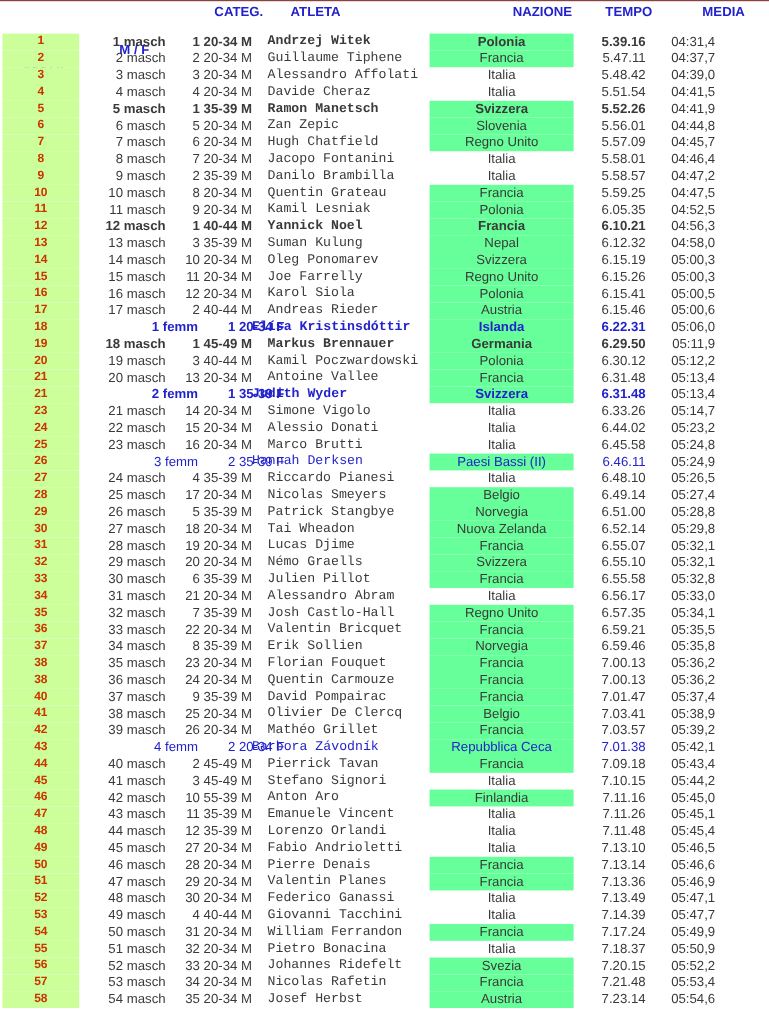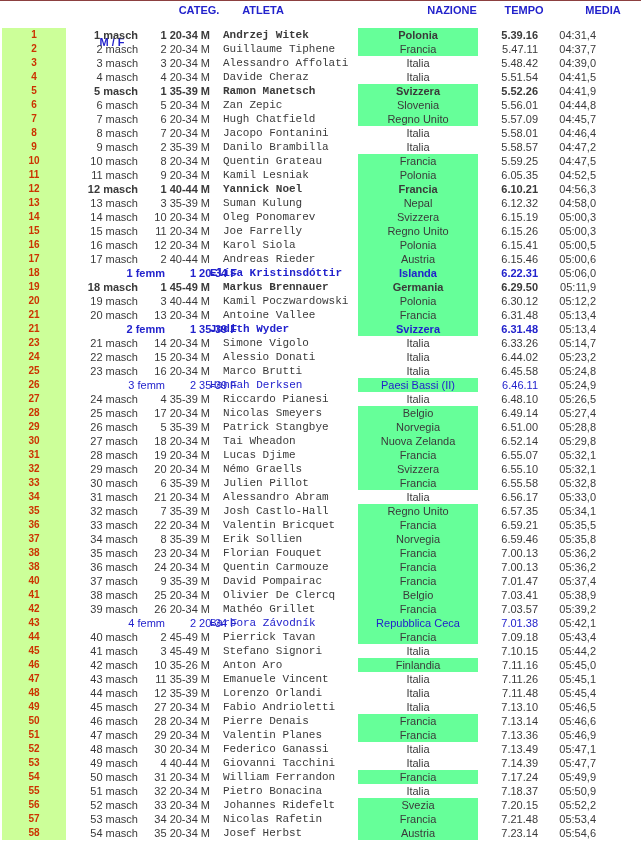--- a/index.html
+++ b/index.html
@@ -464,21 +464,21 @@
       <div class="c c-mf">41 masch</div>
       <div class="c c-categ">3 45-49 M</div>
       <div class="c c-atl">Stefano Signori</div>
       <div class="c c-naz">Italia</div>
       <div class="c c-tempo">7.10.15</div>
       <div class="c c-media">05:44,2</div>
     </div>
       <div class="row green">
       <div class="c c-assol">46</div>
       <div class="c c-mf">42 masch</div>
-      <div class="c c-categ">10 35-26 M</div>
+      <div class="c c-categ">10 55-39 M</div>
       <div class="c c-atl">Anton Aro</div>
       <div class="c c-naz">Finlandia</div>
       <div class="c c-tempo">7.11.16</div>
       <div class="c c-media">05:45,0</div>
     </div>
       <div class="row">
       <div class="c c-assol">47</div>
       <div class="c c-mf">43 masch</div>
       <div class="c c-categ">11 35-39 M</div>
       <div class="c c-atl">Emanuele Vincent</div>

